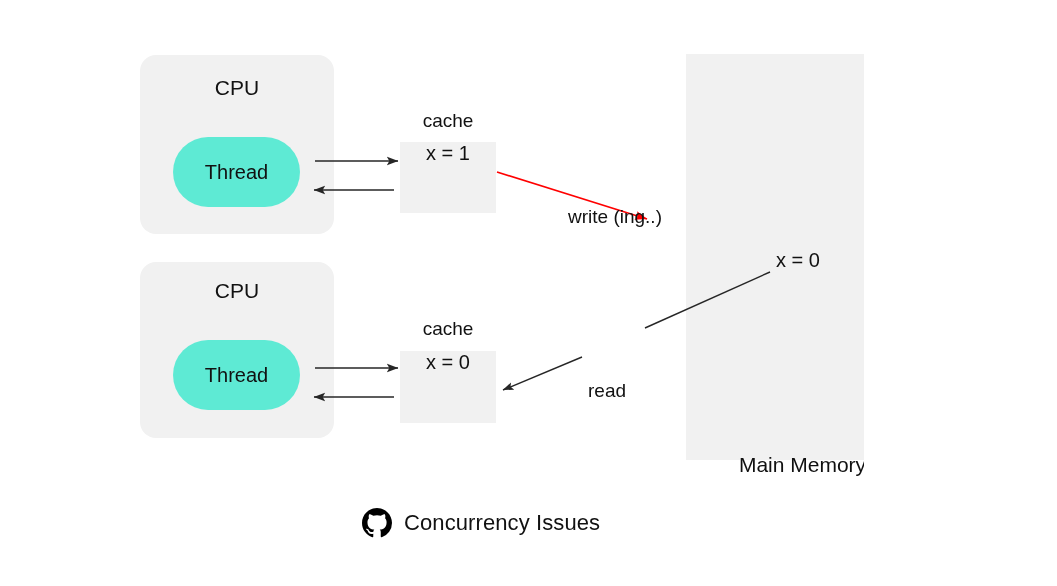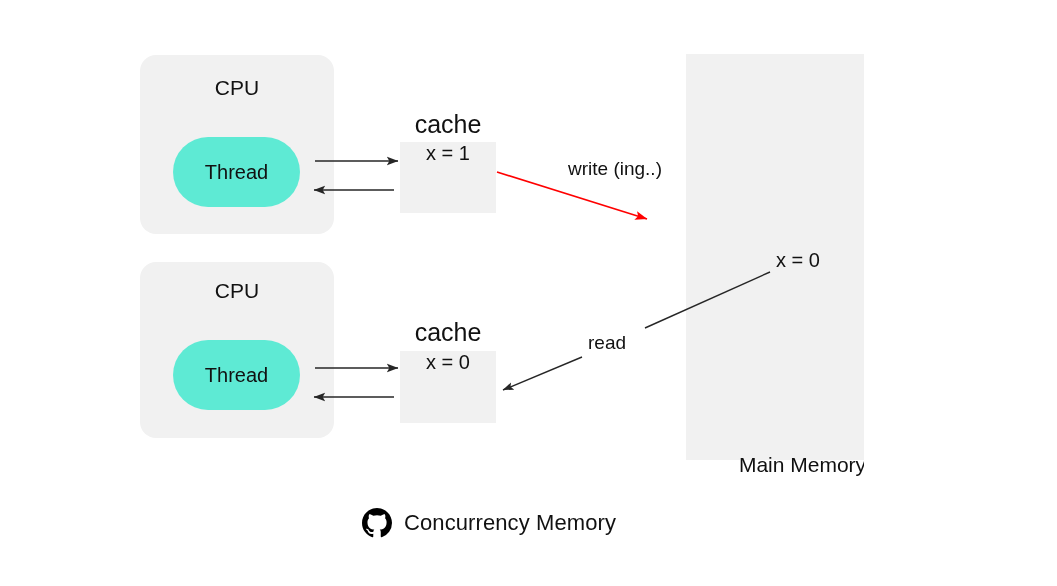--- a/index.html
+++ b/index.html
@@ -50,21 +50,21 @@
     align-items: flex-start;
     justify-content: center;
   }
   .cache-value {
     font-size: 20px;
     color: #111111;
     white-space: nowrap;
   }
   .cache-caption {
     position: absolute;
-    font-size: 25px;
+    font-size: 19px;
     color: #111111;
     white-space: nowrap;
     text-align: center;
   }
   .memory-box {
     position: absolute;
     background: #f1f1f1;
   }
   .memory-label {
     position: absolute;
@@ -77,20 +77,21 @@
     position: absolute;
     font-size: 20px;
     color: #111111;
     white-space: nowrap;
   }
   .edge-label {
     position: absolute;
     font-size: 19px;
     color: #111111;
     white-space: nowrap;
+    margin-top: 48px;
   }
   svg.wires {
     position: absolute;
     left: 0;
     top: 0;
     width: 1057px;
     height: 586px;
     pointer-events: none;
     overflow: visible;
   }
@@ -172,16 +173,16 @@
     <span>
       <svg class="gh-logo" viewBox="0 0 16 16" aria-hidden="true">
         <path fill="#000000" fill-rule="evenodd" d="M8 0C3.58 0 0 3.58 0 8c0 3.54 2.29 6.53 5.47 7.59.4.07.55-.17.55-.38
           0-.19-.01-.82-.01-1.49-2.01.37-2.53-.49-2.69-.94-.09-.23-.48-.94-.82-1.13-.28-.15-.68-.52-.01-.53.63-.01 1.08.58
           1.23.82.72 1.21 1.87.87 2.33.66.07-.52.28-.87.51-1.07-1.78-.2-3.64-.89-3.64-3.95
           0-.87.31-1.59.82-2.15-.08-.2-.36-1.02.08-2.12 0 0 .67-.21 2.2.82.64-.18 1.32-.27 2-.27.68 0 1.36.09 2 .27
           1.53-1.04 2.2-.82 2.2-.82.44 1.1.16 1.92.08 2.12.51.56.82 1.27.82 2.15 0 3.07-1.87 3.75-3.65 3.95.29.25.54.73.54
           1.48 0 1.07-.01 1.93-.01 2.2 0 .21.15.46.55.38A8.013 8.013 0 0016 8c0-4.42-3.58-8-8-8z"></path>
       </svg>
     </span>
-    <span class="caption-text">Concurrency Memory</span>
+    <span class="caption-text">Concurrency Issues</span>
   </div>
 
 </div>
 
 </body></html>

